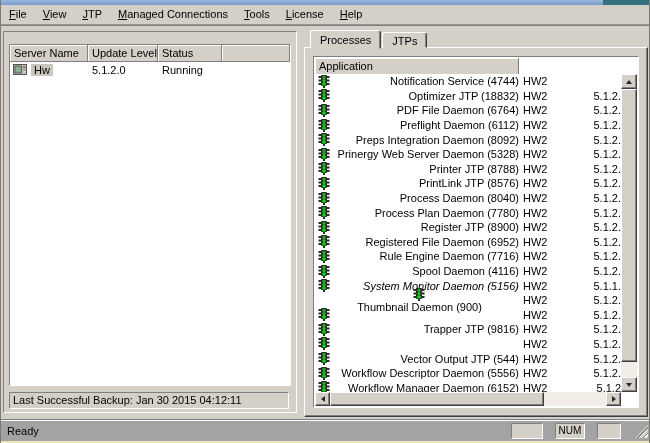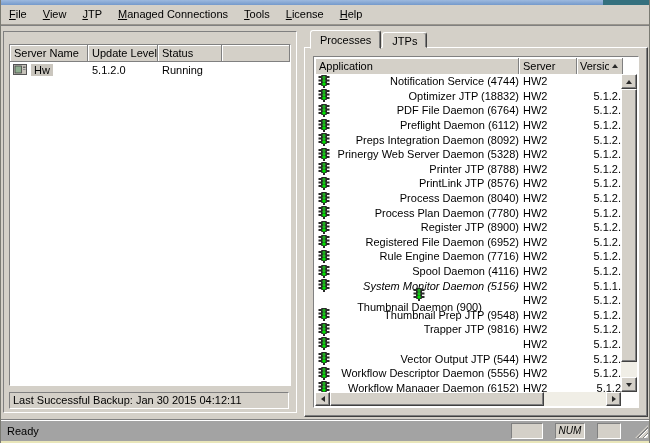--- a/index.html
+++ b/index.html
@@ -47,21 +47,21 @@
   .right-panel { position:absolute; left:303px; top:3px; width:344px; height:388px; }
   .tabs { position:absolute; left:6px; top:0; height:19px; display:flex; align-items:flex-end; z-index:2; }
   .tab { position:relative; padding:2px 9px 3px 9px; margin-right:1px; background:#d4d0c8;
     border:1px solid; border-color:#ffffff #404040 #d4d0c8 #ffffff;
     border-radius:3px 3px 0 0; box-shadow: inset -1px 0 0 #808080; height:16px; line-height:12px; }
   .tab.active { height:19px; line-height:14px; z-index:3; margin-bottom:-1px; }
   .tab-body { position:absolute; left:0; top:18px; right:0; bottom:0; background:#d4d0c8;
     border:1px solid; border-color:#ffffff #404040 #404040 #ffffff;
     box-shadow: inset -1px -1px 0 #808080; }
   .lv-processes { position:absolute; left:8px; top:8px; width:326px; height:352px; }
-  .p-header { position:absolute; left:1px; top:1px; right:1px; height:20px; display:flex; }
+  .p-header { position:absolute; left:1px; top:1px; right:1px; height:20px; display:flex;flex-direction:column; }
   .p-rows { position:absolute; left:1px; top:17px; right:17px; bottom:15px; background:#fff; overflow:hidden; }
   .p-row { display:flex; height:14.6px; align-items:center; }
   .cell { flex:none; white-space:nowrap; overflow:hidden; }
   .cell.app { display:flex; align-items:center;justify-content:space-between; }
   .cell.app .icon { margin-left:3px; }
   .app-label { margin-left:5px; }
   .cell.version { text-align:right; padding-right:2px; }
   .hcell-version { display:flex; align-items:center; padding-left:3px; padding-right:2px; }
   .hcell-version .hlabel { flex:1; overflow:hidden; }
   .sort-btn { flex:none; width:11px; height:11px; display:flex; align-items:center; justify-content:center; }
@@ -83,21 +83,21 @@
   .tri-up { width:0; height:0; border-left:3px solid transparent; border-right:3px solid transparent; border-bottom:4px solid #2a2a2a; }
   .tri-down { width:0; height:0; border-left:3px solid transparent; border-right:3px solid transparent; border-top:4px solid #2a2a2a; }
   .tri-left { width:0; height:0; border-top:3px solid transparent; border-bottom:3px solid transparent; border-right:4px solid #2a2a2a; }
   .tri-right { width:0; height:0; border-top:3px solid transparent; border-bottom:3px solid transparent; border-left:4px solid #2a2a2a; }
   
   .statusbar { position:absolute; left:0; top:420px; right:0; height:21px; background:#a3a3a3;
     border-top:1px solid #ffffff; display:flex; align-items:center; }
   .status-text { padding-left:6px; flex:1; }
   .status-panel { height:16px; margin-right:12px; background:#d4d0c8;
     border:1px solid; border-color:#808080 #ffffff #ffffff #808080;
-    font-size:10px; line-height:14px; text-align:center;font-style:italic; }
+    font-size:10px; line-height:14px; text-align:center; }
   .sp-a { width:32px; } .sp-num { width:30px; } .sp-b { width:24px; }
   .grip { width:13px; height:13px; margin:4px 1px 0 2px; align-self:flex-start;
     background: repeating-linear-gradient(-45deg, #d4d0c8 0 2px, #ffffff 2px 3px, #848484 3px 4px);
     clip-path: polygon(100% 0, 100% 100%, 0 100%); }
   .bottom-strip { position:absolute; left:0; bottom:0; right:0; height:2px; background:#e9e6ba; }
 </style>
 </head>
 <body>
 
 <div class="window">
@@ -528,21 +528,20 @@
                       <rect x="0.5" y="4.5" width="2.5" height="2" fill="#2a2a2a"></rect>
                       <rect x="9" y="4.5" width="2.5" height="2" fill="#2a2a2a"></rect>
                       <rect x="0.5" y="8" width="2.5" height="2" fill="#2a2a2a"></rect>
                       <rect x="9" y="8" width="2.5" height="2" fill="#2a2a2a"></rect>
                       <circle cx="6" cy="2.4" r="1.6" fill="#1fae1f"></circle>
                       <circle cx="6" cy="5.7" r="1.6" fill="#19c519"></circle>
                       <circle cx="6" cy="9" r="1.8" fill="#00e600"></circle>
                       <rect x="5" y="11" width="2" height="2" fill="#2a2a2a"></rect>
                     </svg>
                   </span>
-                  <span class="app-label">Thumbnail Prep JTP (9548)</span>
                 </div>
                 <div class="cell" style="width: 58px; padding-left: 4px;">HW2</div>
                 <div class="cell version" style="width: 46px;">5.1.2.</div>
               </div>
               <div class="p-row">
                 <div class="cell app" style="width: 204px;">
                   <span class="icon">
                     <svg width="12" height="13" viewBox="0 0 12 13">
                       <rect x="3" y="0" width="6" height="11" rx="1" fill="#2a2a2a"></rect>
                       <rect x="0.5" y="1" width="2.5" height="2" fill="#2a2a2a"></rect>

